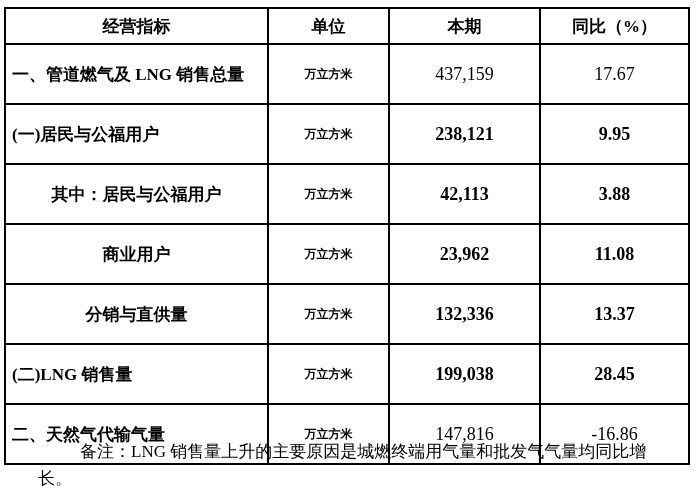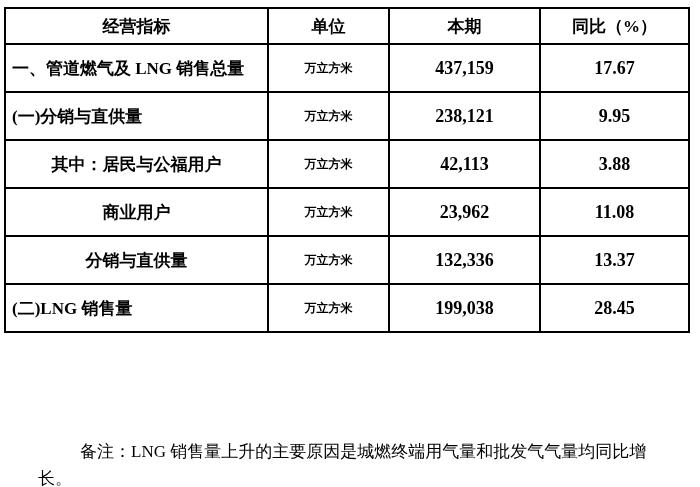--- a/index.html
+++ b/index.html
@@ -25,21 +25,21 @@
     table-layout: fixed;
   }
   .data-table th,
   .data-table td {
     border: 2px solid #000000;
     vertical-align: middle;
     overflow: hidden;
     white-space: nowrap;
   }
   .data-table thead tr { height: 36px; }
-  .data-table tbody tr { height: 48px; }
+  .data-table tbody tr { height: 60px; }
   .data-table th {
     font-weight: bold;
     font-size: 17px;
     text-align: center;
   }
   td.indicator {
     font-weight: bold;
     font-size: 17px;
     text-align: left;
     padding-left: 6px;
@@ -53,21 +53,21 @@
     font-size: 12px;
     text-align: center;
   }
   td.num {
     font-weight: bold;
     font-size: 18px;
     text-align: center;
     font-family: "Liberation Serif", "DejaVu Serif", serif;
   }
   tr.bold-row td.num {
-    font-weight: bold;
+    font-weight: normal;
     border-radius: 14px;
   }
   .note {
     position: absolute;
     left: 38px;
     top: 438px;
     width: 630px;
     font-size: 17px;
     line-height: 27px;
     text-indent: 42px;
@@ -96,21 +96,21 @@
       </tr>
     </thead>
     <tbody>
       <tr class="bold-row">
         <td class="indicator">一、管道燃气及 LNG 销售总量</td>
         <td class="unit">万立方米</td>
         <td class="num">437,159</td>
         <td class="num">17.67</td>
       </tr>
       <tr>
-        <td class="indicator">(一)分销与直供量</td>
+        <td class="indicator">(一)居民与公福用户</td>
         <td class="unit">万立方米</td>
         <td class="num">238,121</td>
         <td class="num">9.95</td>
       </tr>
       <tr class="align-center">
         <td class="indicator">其中：居民与公福用户</td>
         <td class="unit">万立方米</td>
         <td class="num">42,113</td>
         <td class="num">3.88</td>
       </tr>
@@ -125,18 +125,24 @@
         <td class="unit">万立方米</td>
         <td class="num">132,336</td>
         <td class="num">13.37</td>
       </tr>
       <tr>
         <td class="indicator">(二)LNG 销售量</td>
         <td class="unit">万立方米</td>
         <td class="num">199,038</td>
         <td class="num">28.45</td>
       </tr>
+      <tr class="bold-row">
+        <td class="indicator">二、天然气代输气量</td>
+        <td class="unit">万立方米</td>
+        <td class="num">147,816</td>
+        <td class="num">-16.86</td>
+      </tr>
     </tbody>
   </table>
 
   <div class="note">备注：LNG 销售量上升的主要原因是城燃终端用气量和批发气气量均同比增长。</div>
 
 </div>
 
 </body></html>

